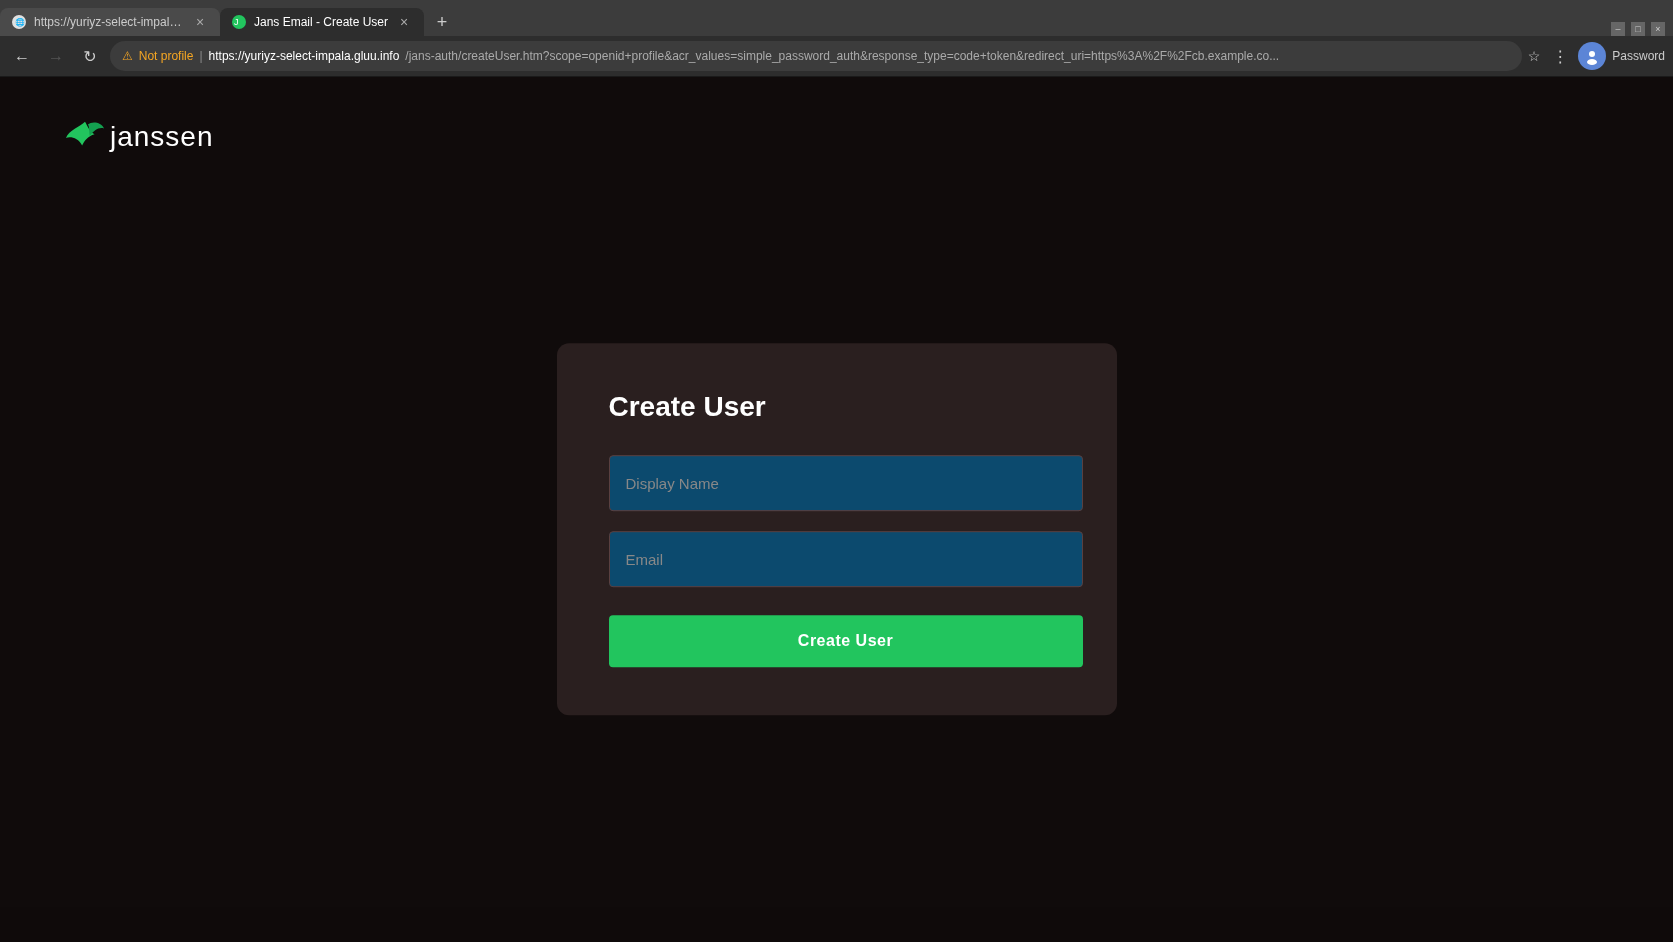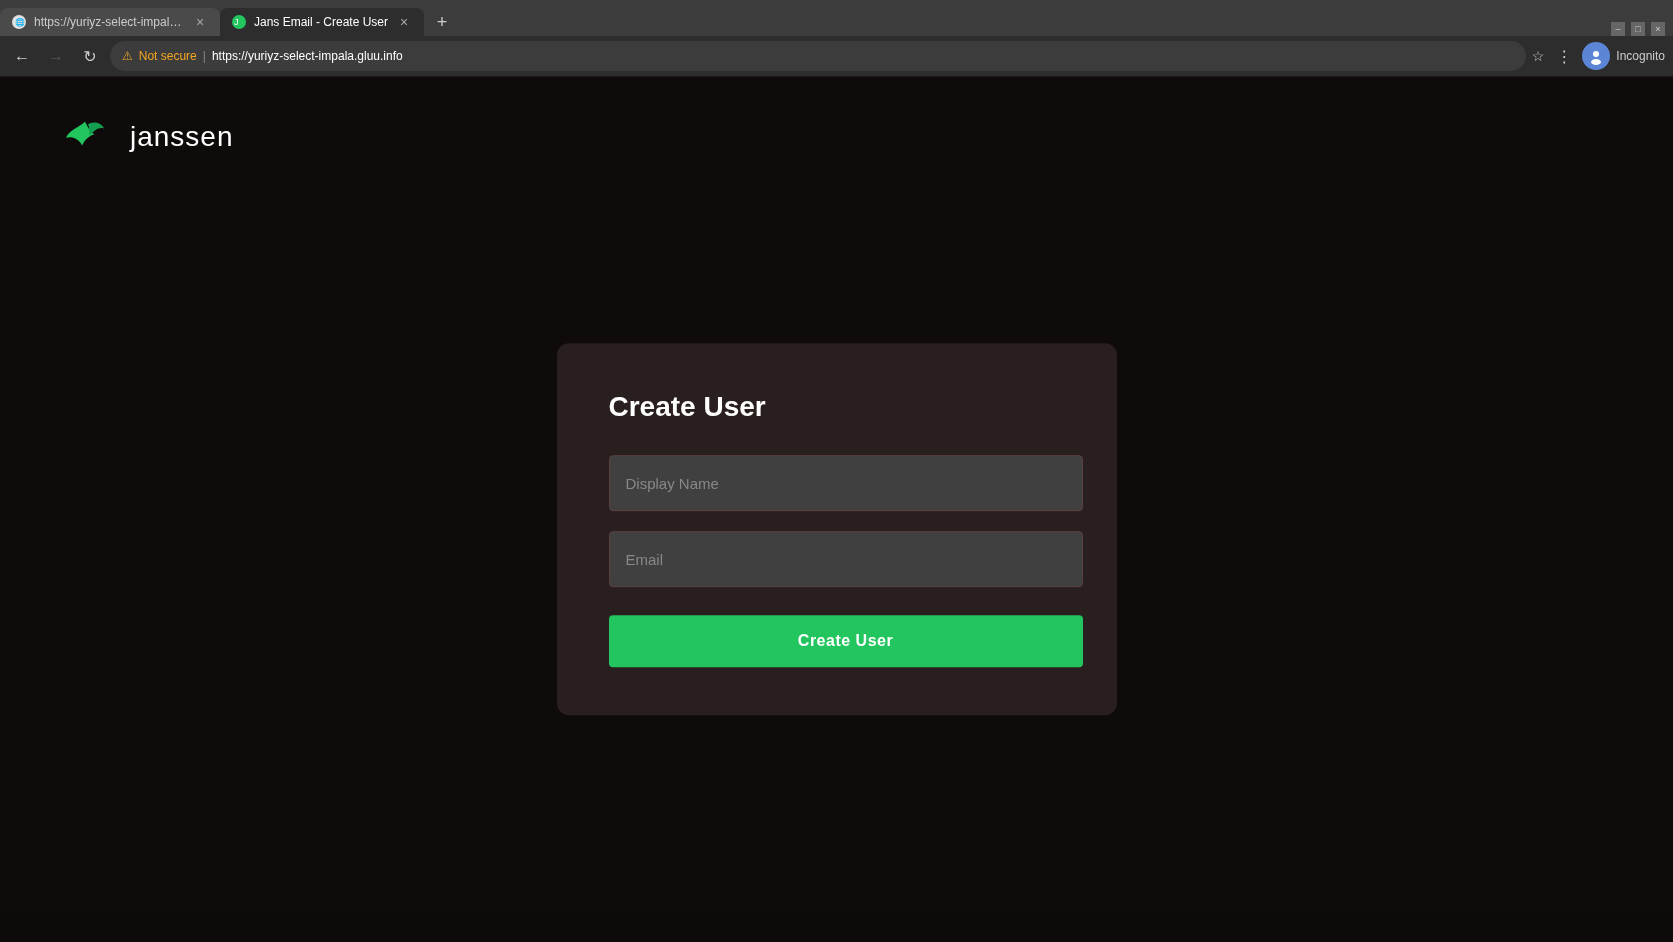--- a/index.html
+++ b/index.html
@@ -217,21 +217,21 @@
       display: flex;
       flex-direction: column;
       align-items: flex-start;
       padding: 40px 60px;
       position: relative;
     }
 
     .logo-container {
       display: flex;
       align-items: center;
-      gap: 20px;
+      gap: 0;
       margin-bottom: 0;
     }
 
     .logo-icon {
       width: 50px;
       height: 40px;
     }
 
     .logo-text {
       color: #ffffff;
@@ -262,21 +262,21 @@
       margin-bottom: 32px;
     }
 
     .form-group {
       margin-bottom: 20px;
     }
 
     .form-input {
       width: 100%;
       height: 56px;
-      background: #404040;
+      background: #0c4a6e;
       border: 1px solid #5a4040;
       border-radius: 4px;
       padding: 0 16px;
       color: #aaa;
       font-size: 15px;
       outline: none;
     }
 
     .form-input::placeholder {
       color: #888;
@@ -335,37 +335,38 @@
     </div>
   </div>
 
   <div class="nav-bar">
     <button class="nav-btn">←</button>
     <button class="nav-btn" disabled="">→</button>
     <button class="nav-btn">↻</button>
 
     <div class="address-bar-container">
       <span class="warning-icon">⚠</span>
-      <span class="not-secure-label">Not secure</span>
+      <span class="not-secure-label">Not profile</span>
       <span class="address-separator">|</span>
       <span class="address-url-highlight">https://yuriyz-select-impala.gluu.info</span>
+      <span class="address-url-dimmed">/jans-auth/createUser.htm?scope=openid+profile&amp;acr_values=simple_password_auth&amp;response_type=code+token&amp;redirect_uri=https%3A%2F%2Fcb.example.co...</span>
     </div>
 
     <span class="bookmark-icon">☆</span>
 
     <div class="nav-right-icons">
       <button class="nav-btn">⋮</button>
       <div class="profile-btn">
         <svg width="18" height="18" viewBox="0 0 18 18" fill="none">
           <circle cx="9" cy="9" r="9" fill="#5c85d6"></circle>
           <circle cx="9" cy="7" r="3" fill="white"></circle>
           <ellipse cx="9" cy="15" rx="5" ry="3" fill="white"></ellipse>
         </svg>
       </div>
-      <span class="incognito-label">Incognito</span>
+      <span class="incognito-label">Password</span>
     </div>
   </div>
 </div>
 
 <div class="page-content">
 
   <div class="logo-container">
     <svg class="logo-icon" width="50" height="42" viewBox="0 0 50 42" fill="none" xmlns="http://www.w3.org/2000/svg">
 
       <path d="M25 5 C20 10, 8 14, 5 22 C10 20, 18 22, 22 30 C24 25, 28 20, 35 18 C30 16, 28 10, 25 5Z" fill="#22c55e" stroke="none"></path>

